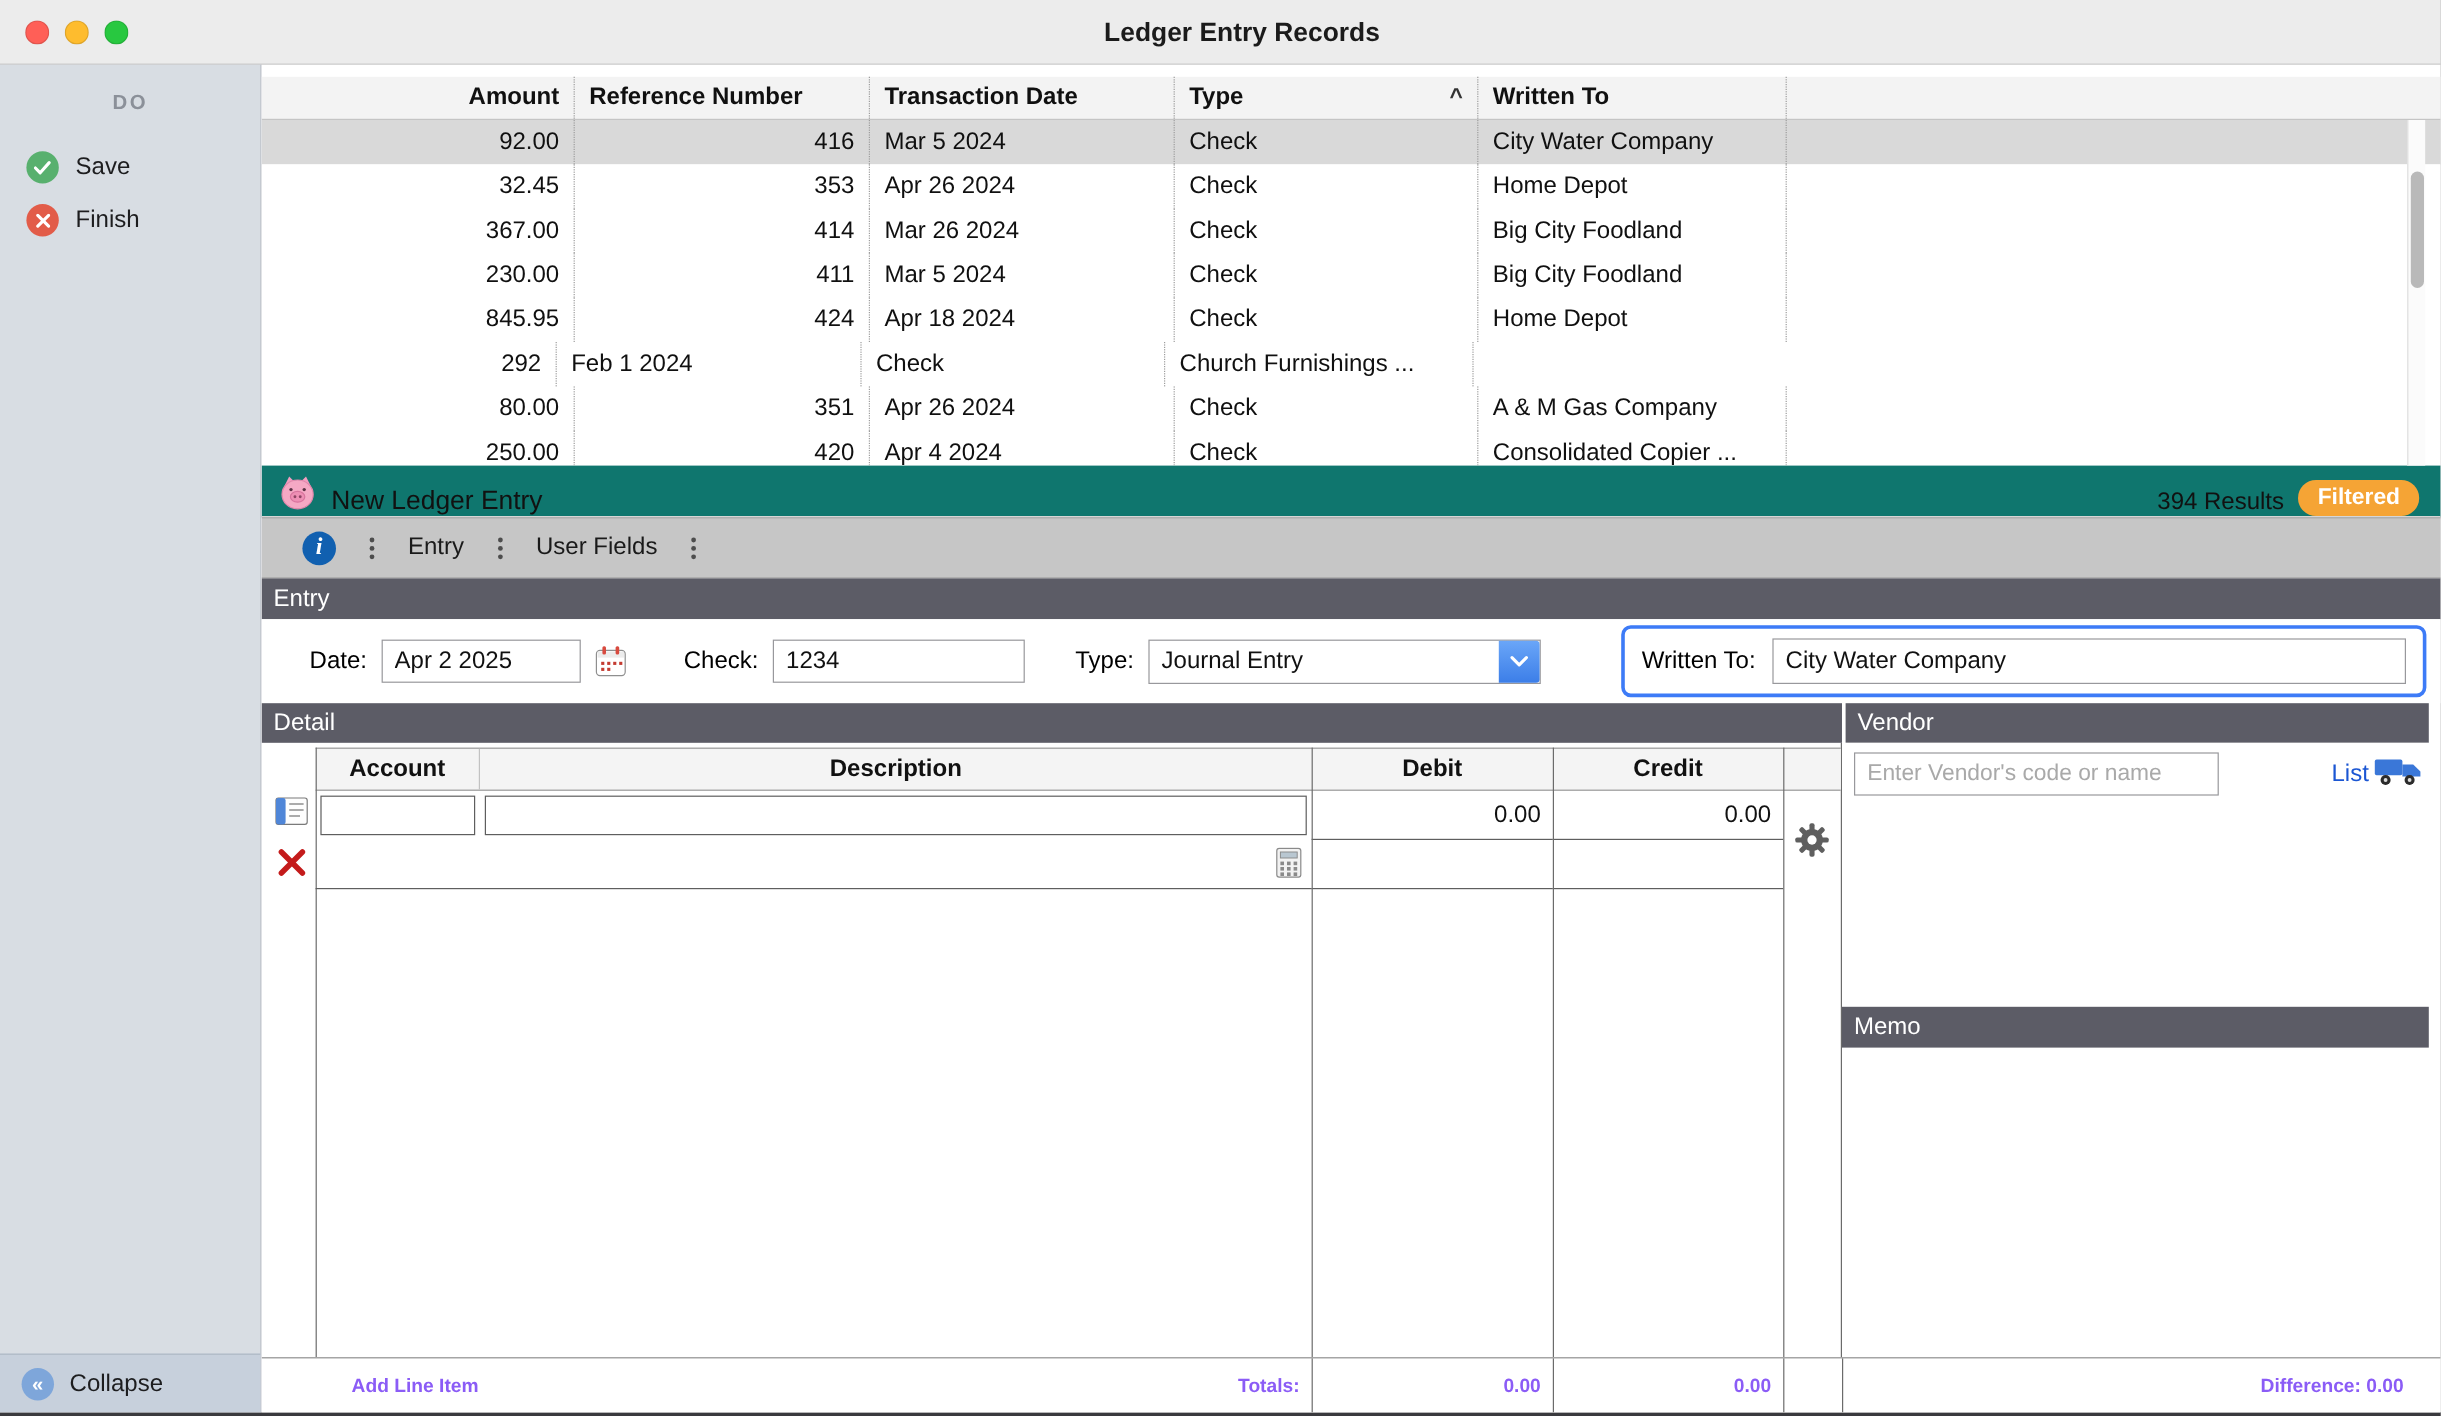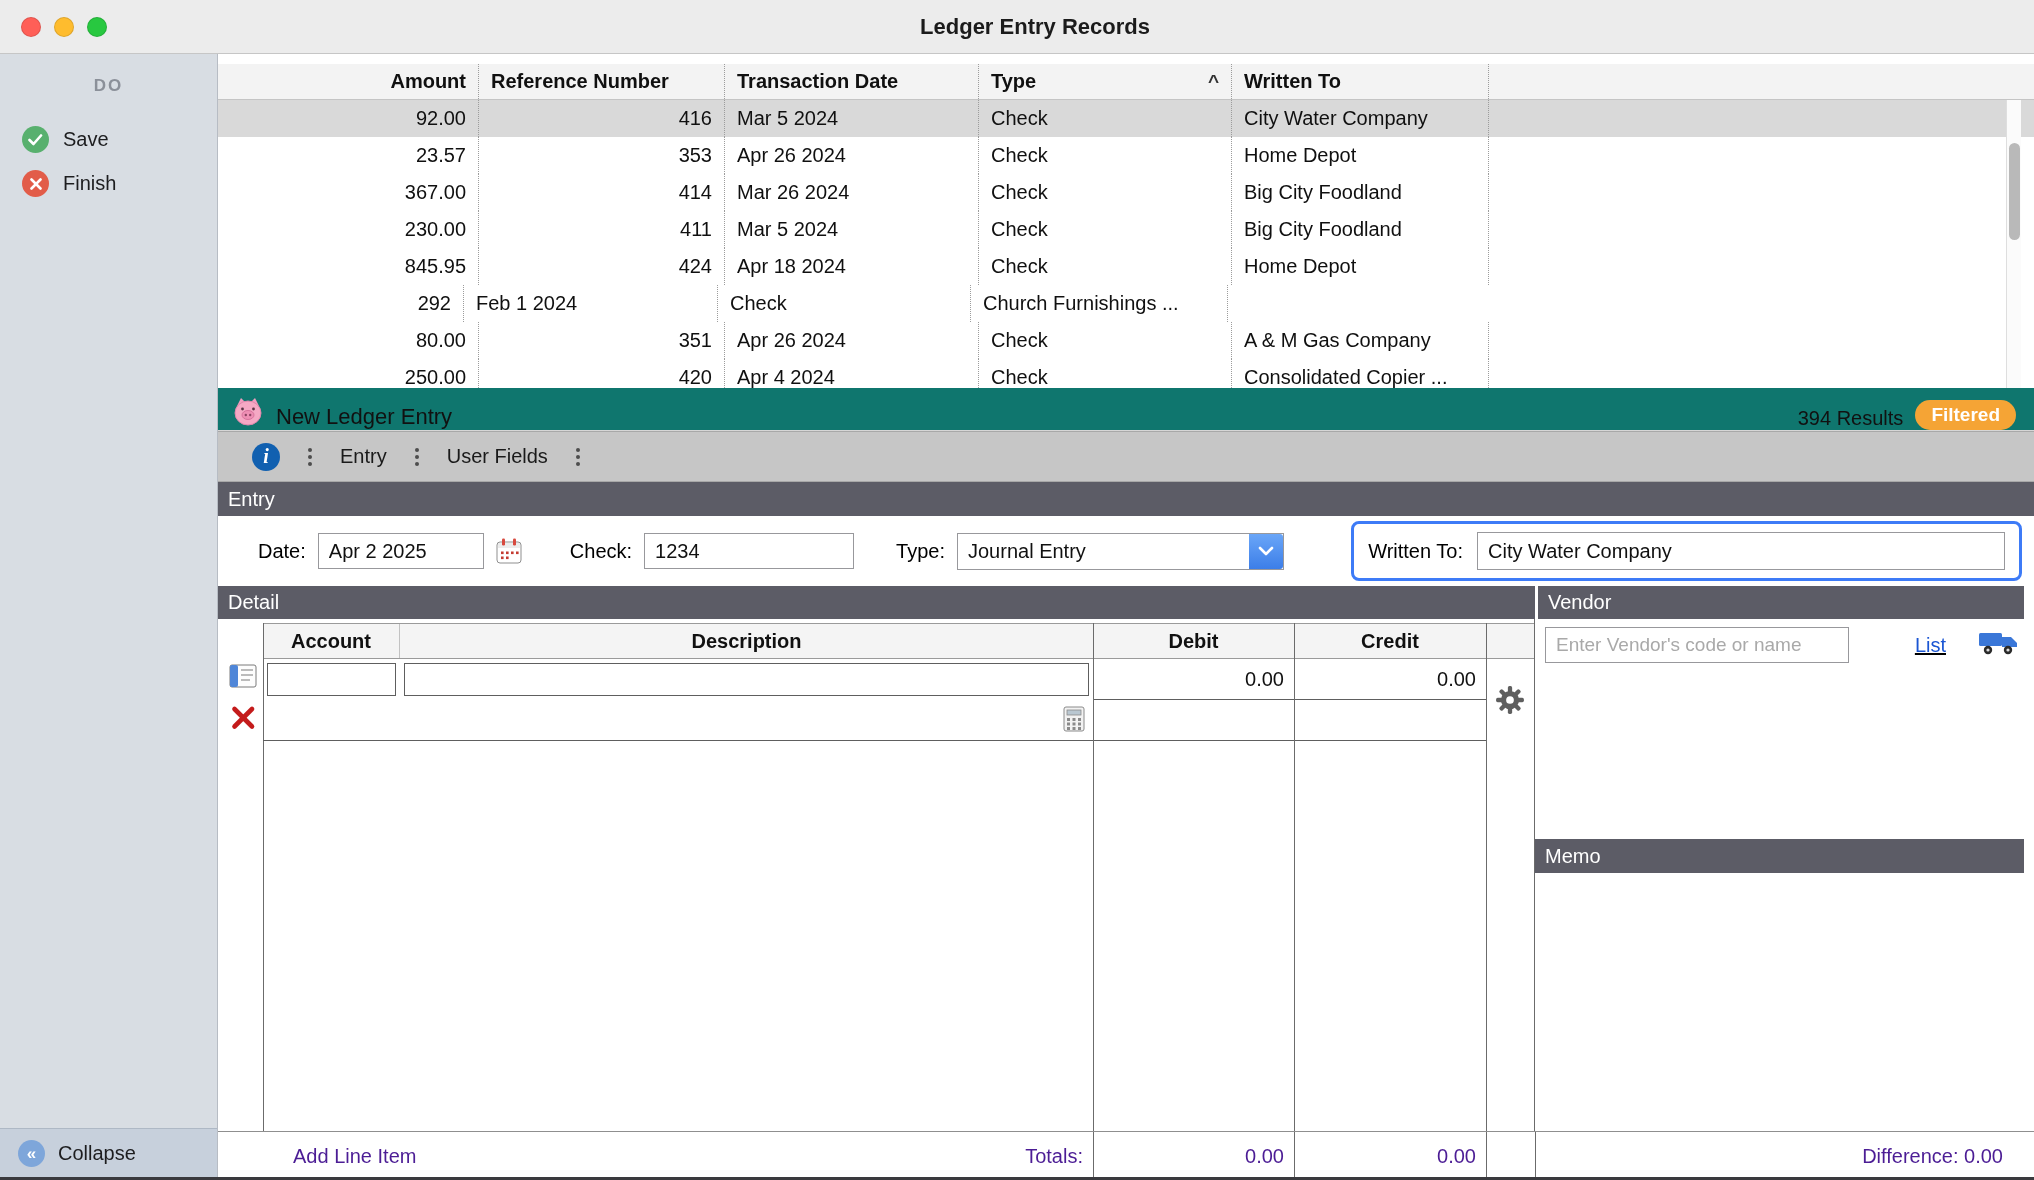--- a/index.html
+++ b/index.html
@@ -129,26 +129,26 @@
   .merged .calc { position:absolute; right:8px; top:6px; }
   .empty-cell { border-bottom:1px solid #5e5e5e; }
   .gear-wrap { position:absolute; left:1277px; top:66px; }
 
   
   .vendor-area { flex:1; margin-right:10px; position:relative; background:#fff; }
   .vendor-row { display:flex; align-items:center; padding:8px 6px 0 10px; gap:18px; }
   .in-vendor { width:304px; height:36px; font-size:19px; }
   .in-vendor::placeholder { color:#a9a9a9; }
   .link { color:#1b56d3; font-size:20px; text-decoration:none; cursor:pointer; }
-  .vendor-row .right-group { margin-left:auto; display:flex; align-items:center; gap:32px;text-decoration:underline; }
+  .vendor-row .right-group { margin-left:auto; display:flex; align-items:center; gap:4px; }
   .memo-head { position:absolute; top:220px; left:0; right:0; height:34px; }
 
   
   .bottom-bar { height:49px; border-top:1px solid #8f8f8f; background:#fff; position:relative; }
-  .bb-item { position:absolute; top:0; height:100%; display:flex; align-items:center; font-size:20px; color:#4c1d95; }
+  .bb-item { position:absolute; top:0; height:100%; display:flex; align-items:center; font-size:16px; color:#8b5cf6;font-weight:bold; }
   .bb-add { left:75px; }
   .bb-totals { left:640px; width:225px; justify-content:flex-end; }
   .bb-debit { left:880px; width:186px; justify-content:flex-end; }
   .bb-credit { left:1081px; width:177px; justify-content:flex-end; }
   .bb-diff { right:31px; }
   .bb-vl { position:absolute; top:0; bottom:0; width:1px; background:#6b6b6b; }
   .bb-v1 { left:875px; } .bb-v2 { left:1076px; } .bb-v3 { left:1268px; } .bb-v4 { left:1317px; }
 </style>
 </head>
 <body>
@@ -211,21 +211,21 @@
       <div class="rt-body">
         <div class="rt-row sel">
           <div class="rc w-amount">92.00</div>
           <div class="rc w-ref">416</div>
           <div class="rc w-date">Mar 5 2024</div>
           <div class="rc w-type">Check</div>
           <div class="rc w-wto">City Water Company</div>
           <div class="rc w-fill"></div>
         </div>
         <div class="rt-row">
-          <div class="rc w-amount">23.57</div>
+          <div class="rc w-amount">32.45</div>
           <div class="rc w-ref">353</div>
           <div class="rc w-date">Apr 26 2024</div>
           <div class="rc w-type">Check</div>
           <div class="rc w-wto">Home Depot</div>
           <div class="rc w-fill"></div>
         </div>
         <div class="rt-row">
           <div class="rc w-amount">367.00</div>
           <div class="rc w-ref">414</div>
           <div class="rc w-date">Mar 26 2024</div>

